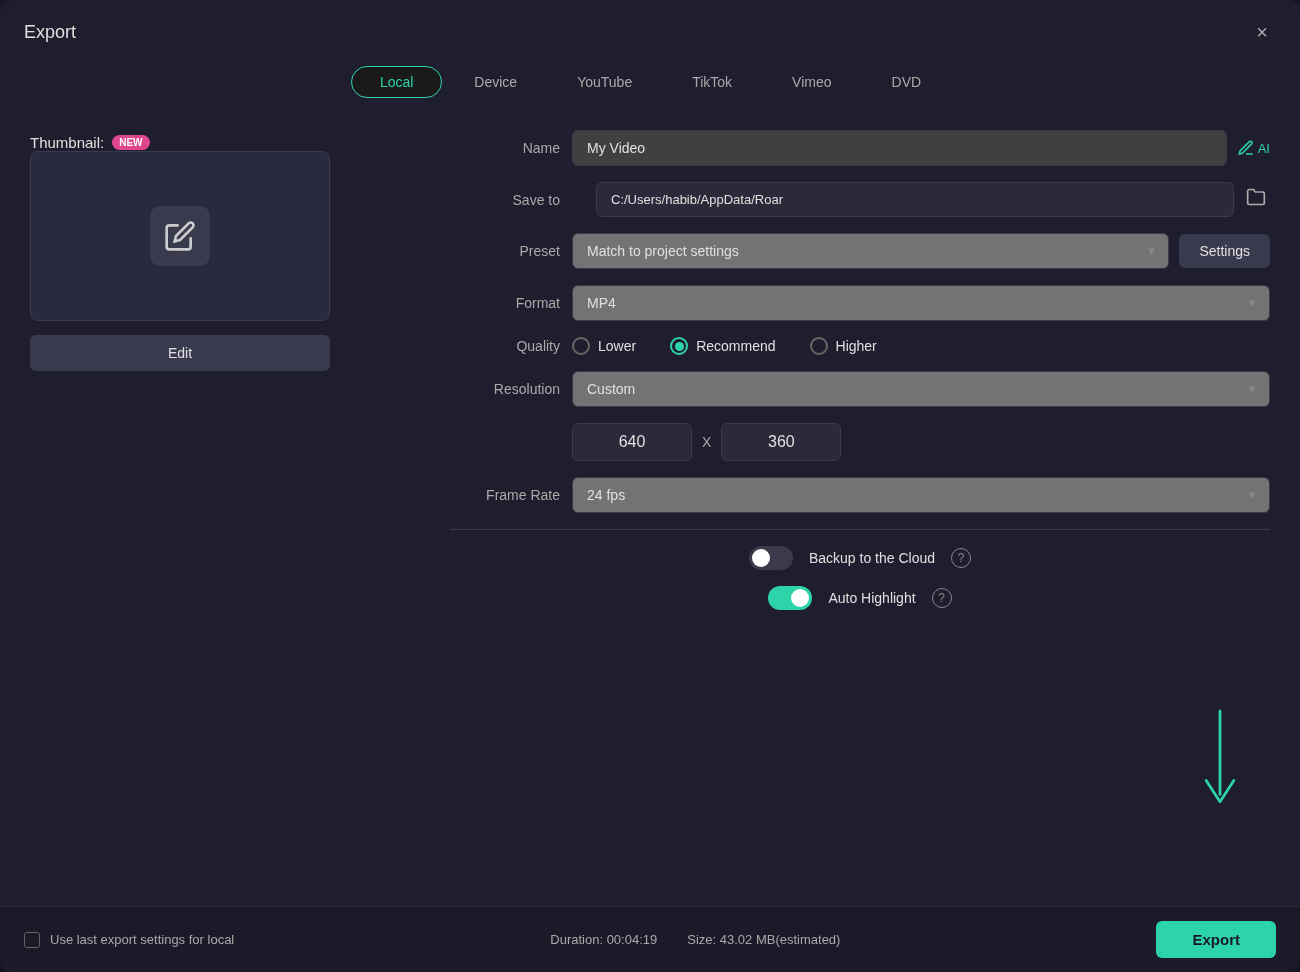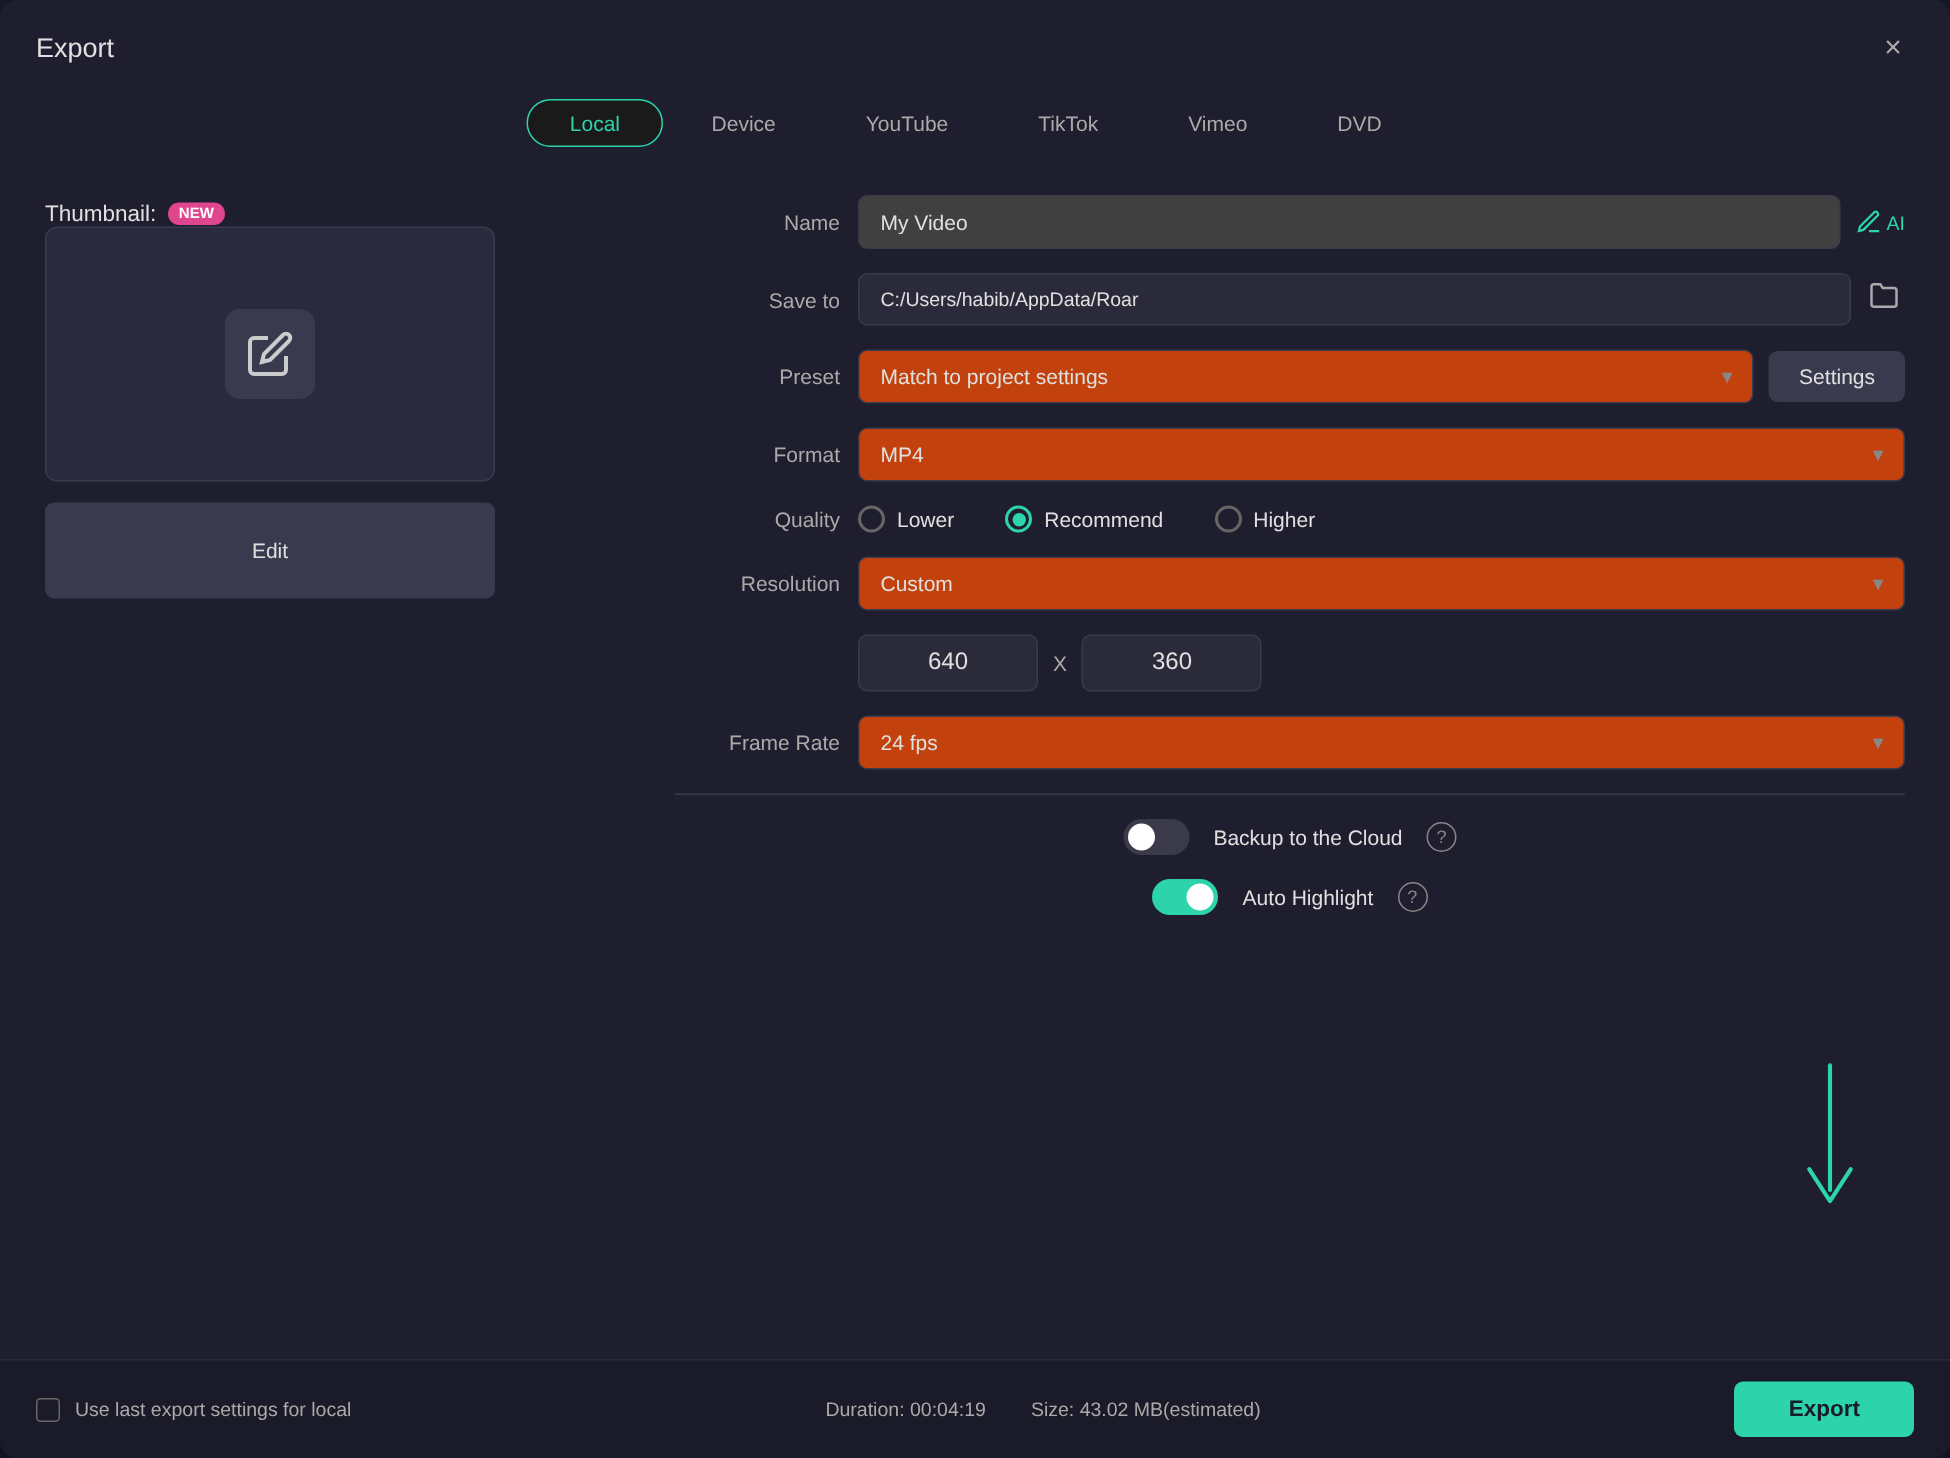--- a/index.html
+++ b/index.html
@@ -116,21 +116,21 @@
       background: #3a3a4e;
       border-radius: 10px;
       display: flex;
       align-items: center;
       justify-content: center;
       color: #ccc;
       font-size: 28px;
     }
     .edit-btn {
       width: 300px;
-      padding: 24px;
+      padding: 10px;
       background: #3a3a4e;
       border: none;
       border-radius: 6px;
       color: #e0e0e0;
       font-size: 14px;
       cursor: pointer;
       font-family: inherit;
     }
     .right-panel {
       flex: 1;
@@ -193,20 +193,21 @@
     .save-to-input {
       flex: 1;
       background: #2a2a3a;
       border: 1px solid #3a3a4a;
       border-radius: 6px;
       color: #e0e0e0;
       font-size: 13px;
       padding: 9px 14px;
       outline: none;
       font-family: inherit;
+      margin-left: 24px;
     }
     .folder-btn {
       background: none;
       border: none;
       color: #aaa;
       font-size: 18px;
       cursor: pointer;
       padding: 4px;
     }
     .preset-row {
@@ -214,21 +215,21 @@
       align-items: center;
       gap: 10px;
       flex: 1;
     }
     .select-wrapper {
       position: relative;
       flex: 1;
     }
     .form-select {
       width: 100%;
-      background: #c2410c;
+      background: #737373;
       border: 1px solid #3a3a4a;
       border-radius: 6px;
       color: #e0e0e0;
       font-size: 14px;
       padding: 9px 36px 9px 14px;
       outline: none;
       appearance: none;
       font-family: inherit;
       cursor: pointer;
     }

